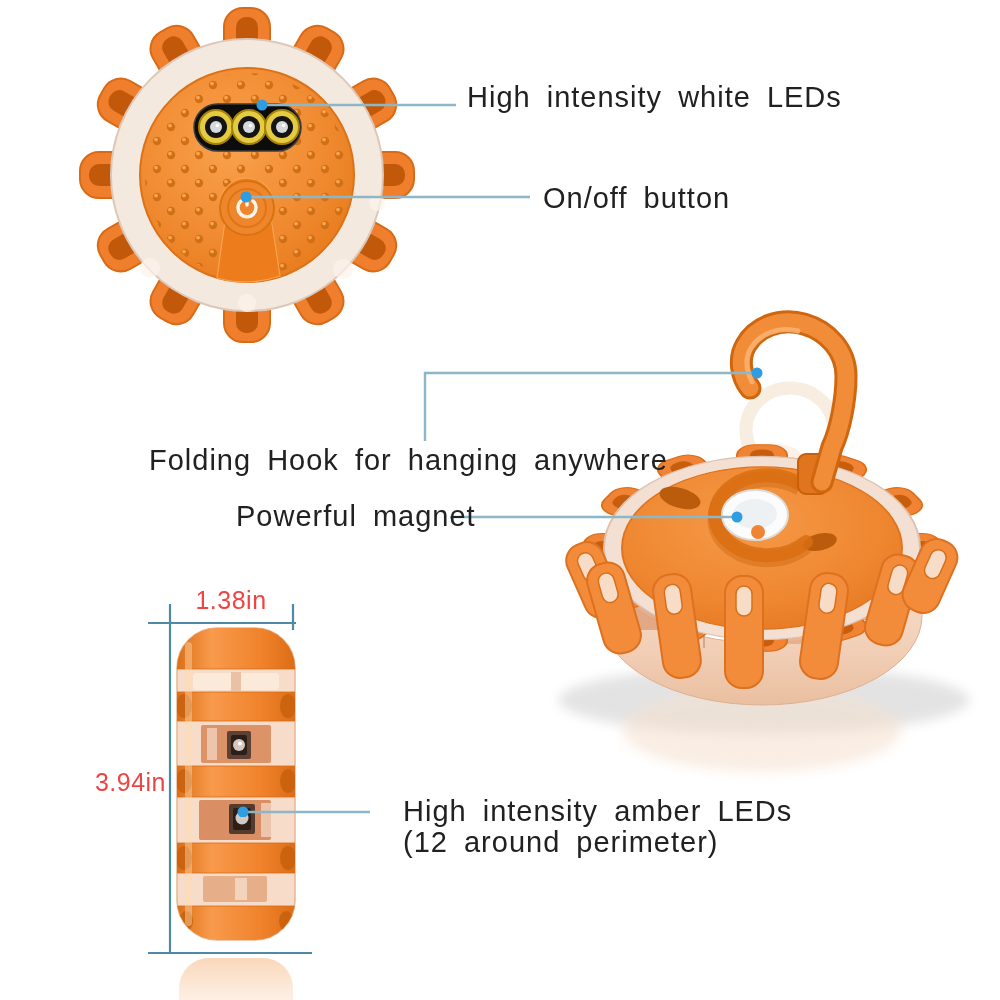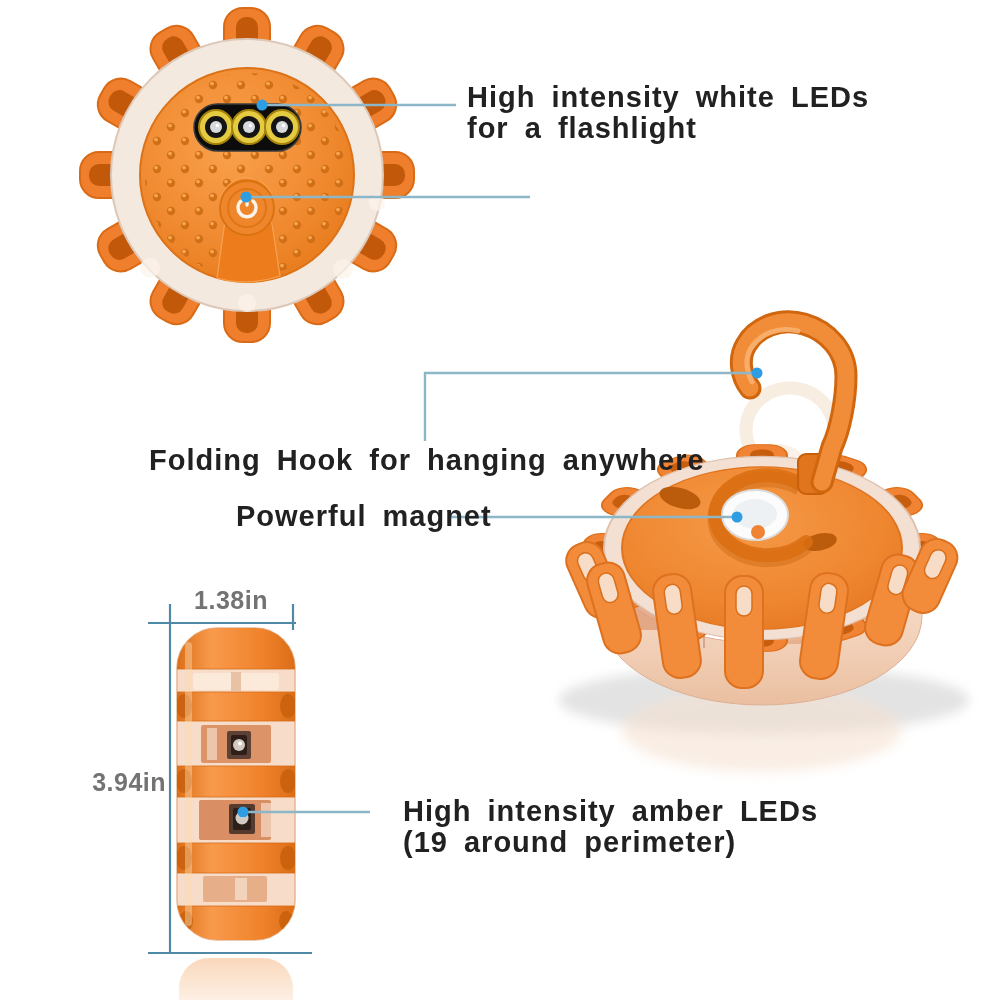--- a/index.html
+++ b/index.html
@@ -1,21 +1,21 @@
 <!DOCTYPE html>
 <html><head>
 <meta charset="utf-8">
 <style>
   html,body{margin:0;padding:0;background:#ffffff;}
   .canvas{position:relative;width:1000px;height:1000px;background:#ffffff;overflow:hidden;
-          font-family:"Liberation Sans",sans-serif;font-weight:bold;}
+          font-family:"Liberation Sans",sans-serif;}
   .art{position:absolute;left:0;top:0;width:1000px;height:1000px;}
   .label{position:absolute;color:#212121;font-size:29px;line-height:31px;
          letter-spacing:1px;word-spacing:7px;white-space:nowrap;}
-  .dim{position:absolute;color:#737373;font-size:25px;letter-spacing:.5px;white-space:nowrap;}
+  .dim{position:absolute;color:#ef4444;font-size:25px;letter-spacing:.5px;white-space:nowrap;}
   .dim.w{text-align:center;}
   .dim.h{text-align:right;}
 </style>
 </head>
 <body>
 
 <div class="canvas">
 
 <svg class="art" viewBox="0 0 1000 1000">
   <defs>
@@ -335,24 +335,24 @@
     <circle cx="262" cy="105" r="5.5"></circle>
     <circle cx="246" cy="197" r="5.5"></circle>
     <circle cx="757" cy="373" r="5.5"></circle>
     <circle cx="737" cy="517" r="5.5"></circle>
     <circle cx="243" cy="812" r="5.5"></circle>
   </g>
 </svg>
 
 <div class="label" style="left:467px;top:82px">
   <div>High intensity white LEDs</div>
-  <div>for a flashlight</div>
 </div>
+<div class="label" style="left:543px;top:183px">On/off button</div>
 <div class="label" style="left:149px;top:445px">Folding Hook for hanging anywhere</div>
 <div class="label" style="left:236px;top:501px">Powerful magnet</div>
 <div class="label" style="left:403px;top:796px">
   <div>High intensity amber LEDs</div>
-  <div>(19 around perimeter)</div>
+  <div>(12 around perimeter)</div>
 </div>
 <div class="dim w" style="left:184px;top:586px;width:94px">1.38in</div>
 <div class="dim h" style="left:86px;top:768px;width:80px">3.94in</div>
 
 </div>
 
 </body></html>

